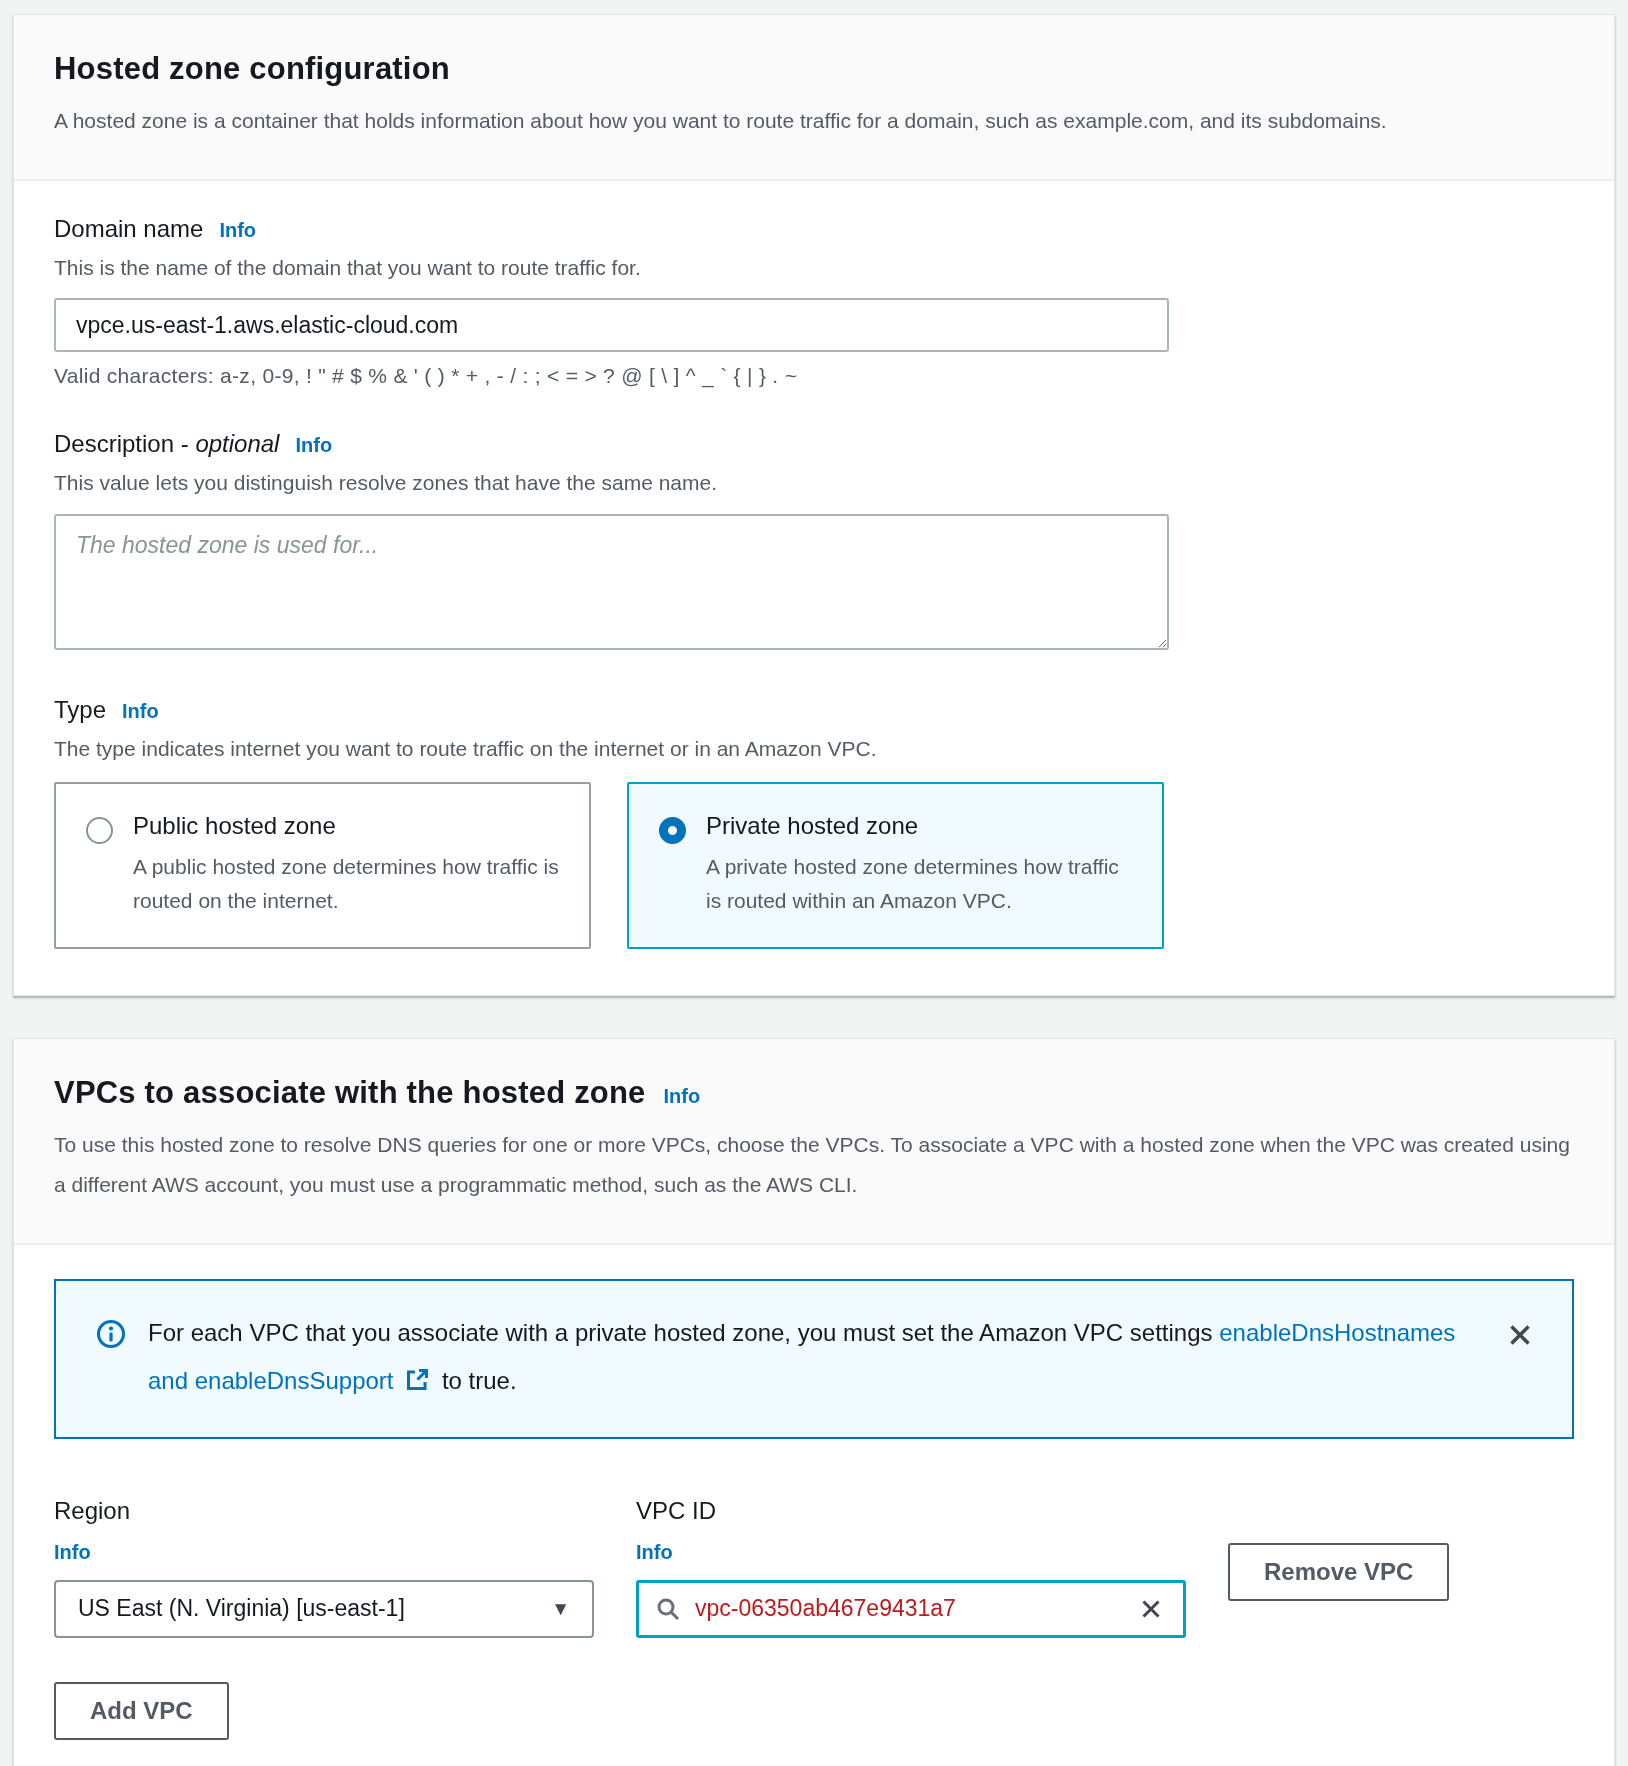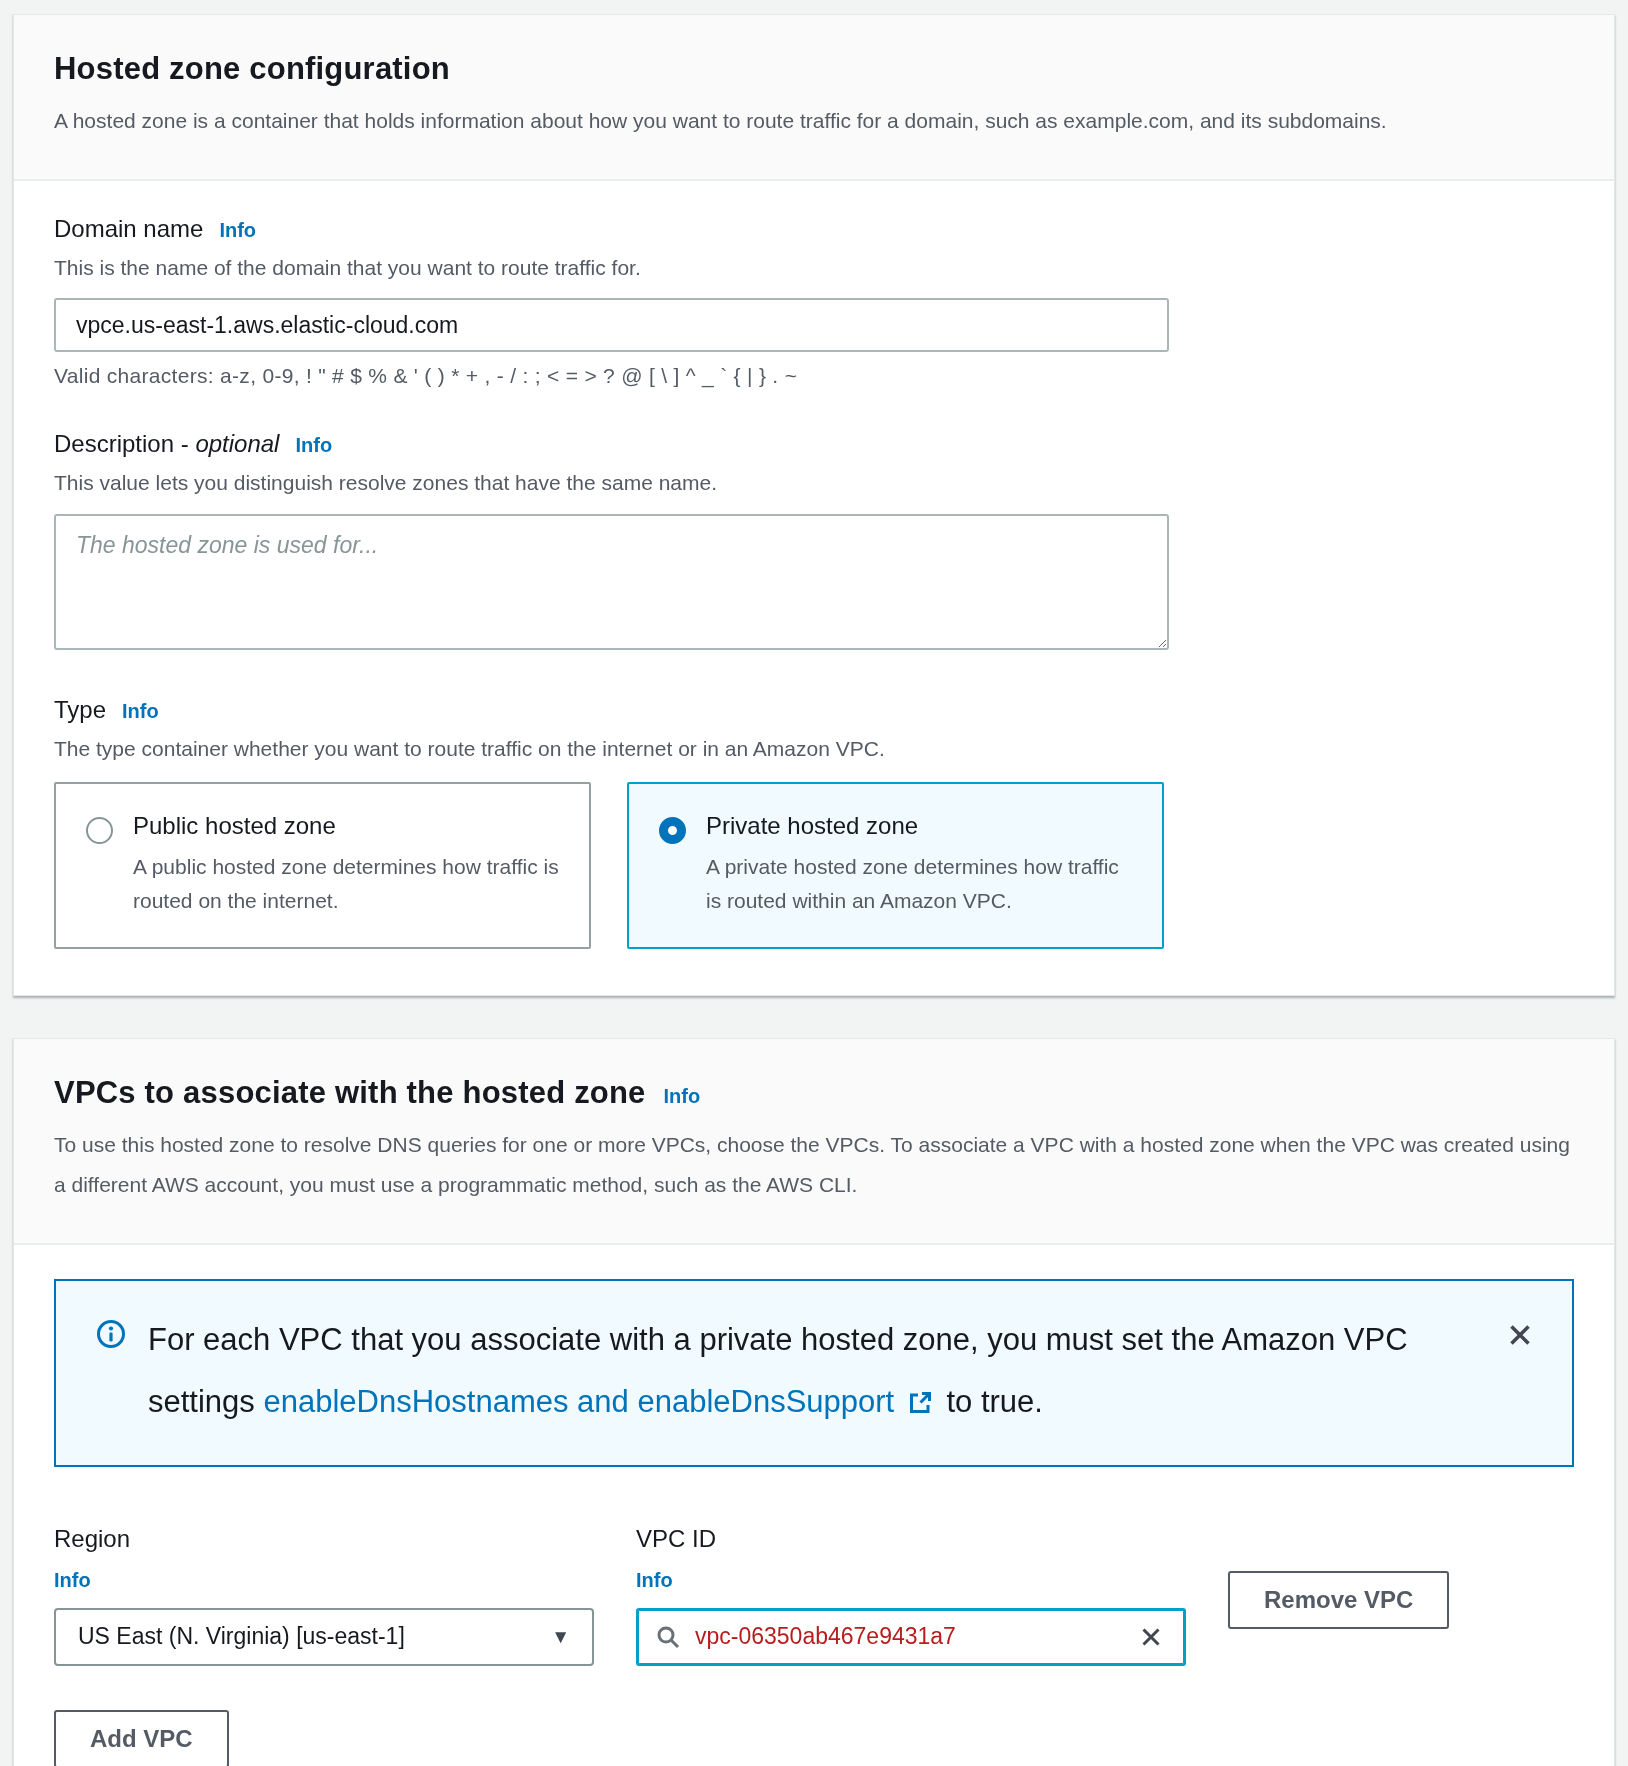--- a/index.html
+++ b/index.html
@@ -32,21 +32,21 @@
   .radio-card { width: 537px; min-height: 150px; border: 2px solid #95a0a1; border-radius: 2px; background: #fff; padding: 28px 30px; display: flex; align-items: flex-start; cursor: pointer; }
   .radio-card.selected { border-color: #00a1c9; background: #f1faff; }
   .radio-circle { flex: 0 0 auto; width: 27px; height: 27px; border-radius: 50%; border: 2px solid #879596; background: #fff; margin-right: 20px; margin-top: 5px; }
   .radio-card.selected .radio-circle { border: 9px solid #0073bb; }
   .radio-texts { flex: 1; }
   .radio-label { font-size: 24px; color: #16191f; }
   .radio-desc { margin-top: 10px; font-size: 21px; color: #545b64; line-height: 1.65; }
 
   .alert { display: flex; align-items: flex-start; border: 2px solid #0073bb; background: #f1faff; padding: 28px 30px; margin-bottom: 58px; }
   .alert-icon { flex: 0 0 auto; margin: 10px 22px 0 10px; }
-  .alert-body { flex: 1; font-size: 31px; color: #16191f; line-height: 2.0; }
+  .alert-body { flex: 1; font-size: 24px; color: #16191f; line-height: 2.0; }
   .alert-link { color: #0073bb; text-decoration: none; cursor: pointer; }
   .alert-close { flex: 0 0 auto; background: none; border: none; cursor: pointer; padding: 8px; margin-top: 4px; }
 
   .vpc-row { display: flex; align-items: flex-start; gap: 42px; }
   .vpc-col .label-row { margin-bottom: 16px; flex-direction: column; }
   .select-box { width: 540px; height: 58px; border: 2px solid #879596; border-radius: 4px; background: #fff; display: flex; align-items: center; justify-content: space-between; padding: 0 22px; cursor: pointer; }
   .select-value { font-size: 23px; color: #16191f; }
   .select-caret { font-size: 19px; color: #414750; }
 
   .search-box { width: 550px; height: 58px; border: 3px solid #00a1c9; border-radius: 3px; background: #fff; display: flex; align-items: center; padding: 0 16px; gap: 14px; }
@@ -88,21 +88,21 @@
         </div>
         <p class="field-desc">This value lets you distinguish resolve zones that have the same name.</p>
         <textarea class="desc-area" placeholder="The hosted zone is used for..." style=""></textarea>
       </div>
 
       <div class="field">
         <div class="label-row">
           <span class="field-label">Type</span>
           <a class="info-link">Info</a>
         </div>
-        <p class="field-desc">The type container whether you want to route traffic on the internet or in an Amazon VPC.</p>
+        <p class="field-desc">The type indicates internet you want to route traffic on the internet or in an Amazon VPC.</p>
         <div class="radio-cards">
           <div class="radio-card">
             <span class="radio-circle"></span>
             <span class="radio-texts">
               <div class="radio-label">Public hosted zone</div>
               <div class="radio-desc">A public hosted zone determines how traffic is routed on the internet.</div>
             </span>
           </div>
           <div class="radio-card selected">
             <span class="radio-circle"></span>

